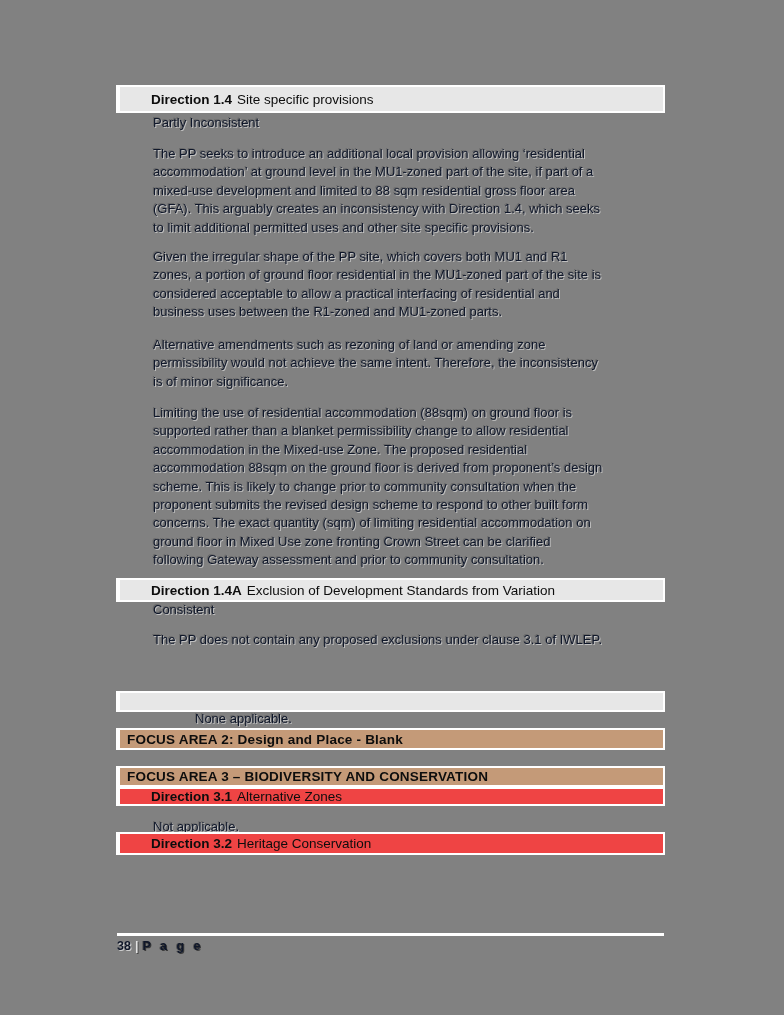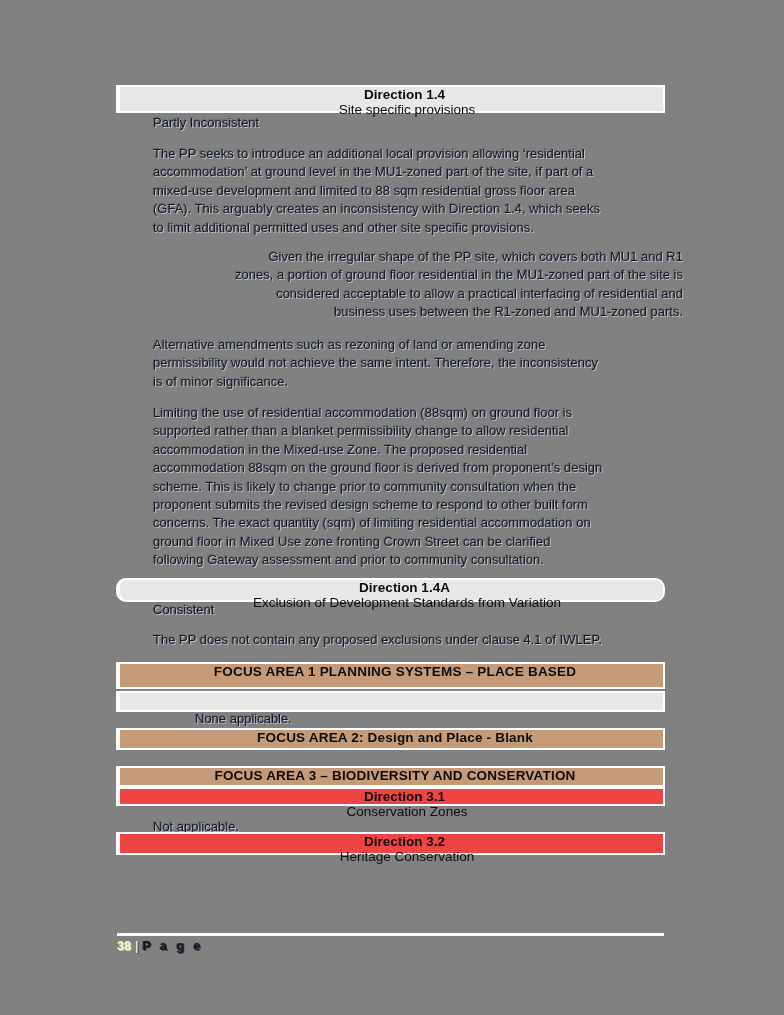--- a/index.html
+++ b/index.html
@@ -11,101 +11,98 @@
     overflow:hidden;
     margin:0 auto;
   }
   .bar{
     position:absolute;
     left:116px;width:549px;
     box-sizing:border-box;
     border:2px solid #ffffff;
     border-left-width:4px;
     display:flex;align-items:center;
-    font-size:13.5px;color:#0d0d0d;flex-direction:column;
+    font-size:13.5px;color:#0d0d0d;
   }
   .bar.direction{background:#e7e7e7;padding-left:31px;}
   .bar.direction-lite{background:#ef4444;padding-left:31px;}
   .bar.focus{background:#c49a78;padding-left:7px;font-weight:bold;letter-spacing:0.2px;}
   .bar .hb{font-weight:bold;margin-right:5px;white-space:nowrap;}
   .bar .hr{font-weight:normal;white-space:nowrap;}
   .body{
     position:absolute;left:153px;width:530px;
     font-size:13px;line-height:18.4px;color:#0f172a;
     white-space:pre-line;
     text-shadow:1px 1px 0 rgba(255,255,255,0.5), -1px -1px 0 rgba(0,0,0,0.18);
   }
   .footer-line{
     position:absolute;left:117px;top:933px;width:547px;height:3px;
     background:#ffffff;
   }
   .footer-text{
     position:absolute;left:117px;top:939px;
     font-size:12.5px;font-weight:bold;
   }
-  .footer-text .num{color:#fef9c3;text-shadow:1px 1px 0 rgba(255,255,255,0.6);}
+  .footer-text .num{color:#0f172a;text-shadow:1px 1px 0 rgba(255,255,255,0.6);}
   .footer-text .pipe{color:#e3e3e3;margin:0 4px;text-shadow:1px 1px 0 rgba(0,0,0,0.45);}
   .footer-text .pword{color:#0f172a;letter-spacing:3px;text-shadow:1px 1px 0 rgba(0,0,0,0.55), -1px 0 0 rgba(0,0,0,0.35);}
 </style>
 </head>
 <body>
 
 <div class="page">
 
   <div class="bar direction" style="top:85px;height:28px;">
     <span class="hb">Direction 1.4</span>
     <span class="hr">Site specific provisions</span>
   </div>
   <div class="body" style="top:114px;">Partly Inconsistent</div>
   <div class="body" style="top:145px;">The PP seeks to introduce an additional local provision allowing ‘residential
 accommodation’ at ground level in the MU1-zoned part of the site, if part of a
 mixed-use development and limited to 88 sqm residential gross floor area
 (GFA). This arguably creates an inconsistency with Direction 1.4, which seeks
 to limit additional permitted uses and other site specific provisions.</div>
-  <div class="body" style="top:248px;text-align:right;">Given the irregular shape of the PP site, which covers both MU1 and R1
+  <div class="body" style="top:248px;">Given the irregular shape of the PP site, which covers both MU1 and R1
 zones, a portion of ground floor residential in the MU1-zoned part of the site is
 considered acceptable to allow a practical interfacing of residential and
 business uses between the R1-zoned and MU1-zoned parts.</div>
   <div class="body" style="top:336px;">Alternative amendments such as rezoning of land or amending zone
 permissibility would not achieve the same intent. Therefore, the inconsistency
 is of minor significance.</div>
   <div class="body" style="top:404px;">Limiting the use of residential accommodation (88sqm) on ground floor is
 supported rather than a blanket permissibility change to allow residential
 accommodation in the Mixed-use Zone. The proposed residential
 accommodation 88sqm on the ground floor is derived from proponent’s design
 scheme. This is likely to change prior to community consultation when the
 proponent submits the revised design scheme to respond to other built form
 concerns. The exact quantity (sqm) of limiting residential accommodation on
 ground floor in Mixed Use zone fronting Crown Street can be clarified
 following Gateway assessment and prior to community consultation.</div>
 
-  <div class="bar direction" style="top:578px;height:24px;border-radius:10px;">
+  <div class="bar direction" style="top:578px;height:24px;">
     <span class="hb">Direction 1.4A</span>
     <span class="hr">Exclusion of Development Standards from Variation</span>
   </div>
   <div class="body" style="top:601px;">Consistent</div>
-  <div class="body" style="top:631px;">The PP does not contain any proposed exclusions under clause 4.1 of IWLEP.</div>
+  <div class="body" style="top:631px;">The PP does not contain any proposed exclusions under clause 3.1 of IWLEP.</div>
 
-  <div class="bar focus" style="top:662px;height:27px;">
-    <span>FOCUS AREA 1 PLANNING SYSTEMS – PLACE BASED</span>
-  </div>
   <div class="bar direction" style="top:691px;height:21px;"></div>
   <div class="body" style="top:710px;padding-left:42px;">None applicable.</div>
 
   <div class="bar focus" style="top:728px;height:22px;">
     <span>FOCUS AREA 2: Design and Place - Blank</span>
   </div>
 
   <div class="bar focus" style="top:766px;height:21px;">
     <span>FOCUS AREA 3 – BIODIVERSITY AND CONSERVATION</span>
   </div>
 
   <div class="bar direction-lite" style="top:787px;height:19px;">
     <span class="hb">Direction 3.1</span>
-    <span class="hr">Conservation Zones</span>
+    <span class="hr">Alternative Zones</span>
   </div>
   <div class="body" style="top:818px;">Not applicable.</div>
 
   <div class="bar direction-lite" style="top:832px;height:23px;">
     <span class="hb">Direction 3.2</span>
     <span class="hr">Heritage Conservation</span>
   </div>
 
   <div class="footer-line"></div>
   <div class="footer-text">

